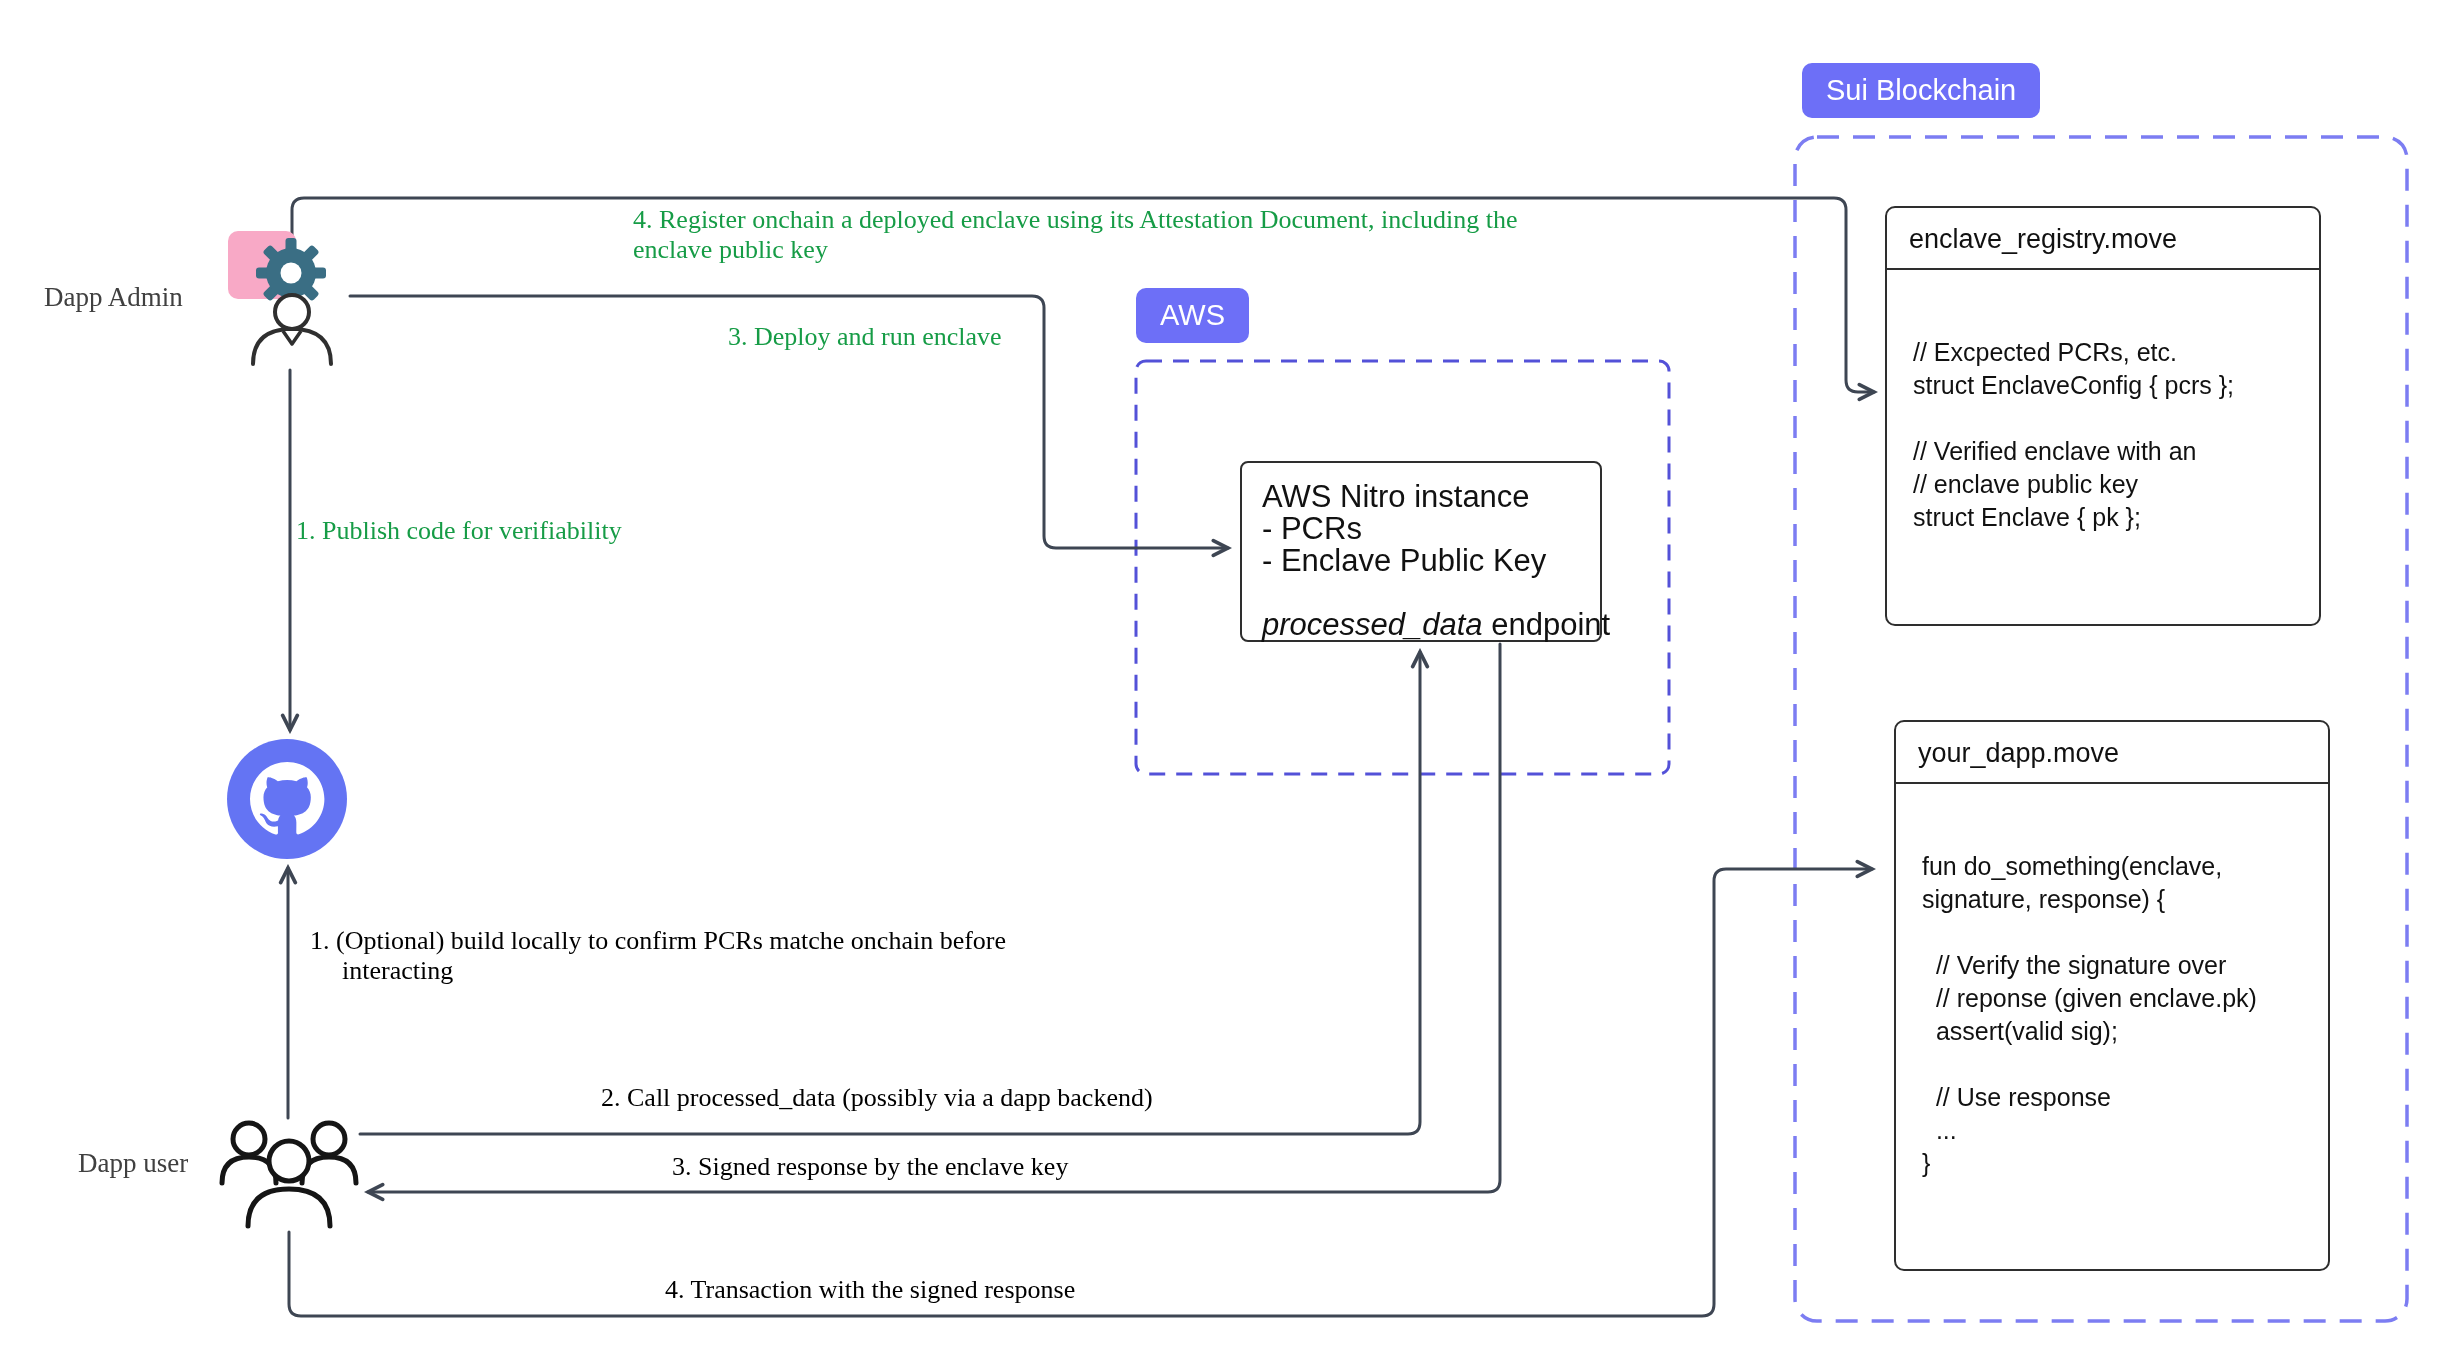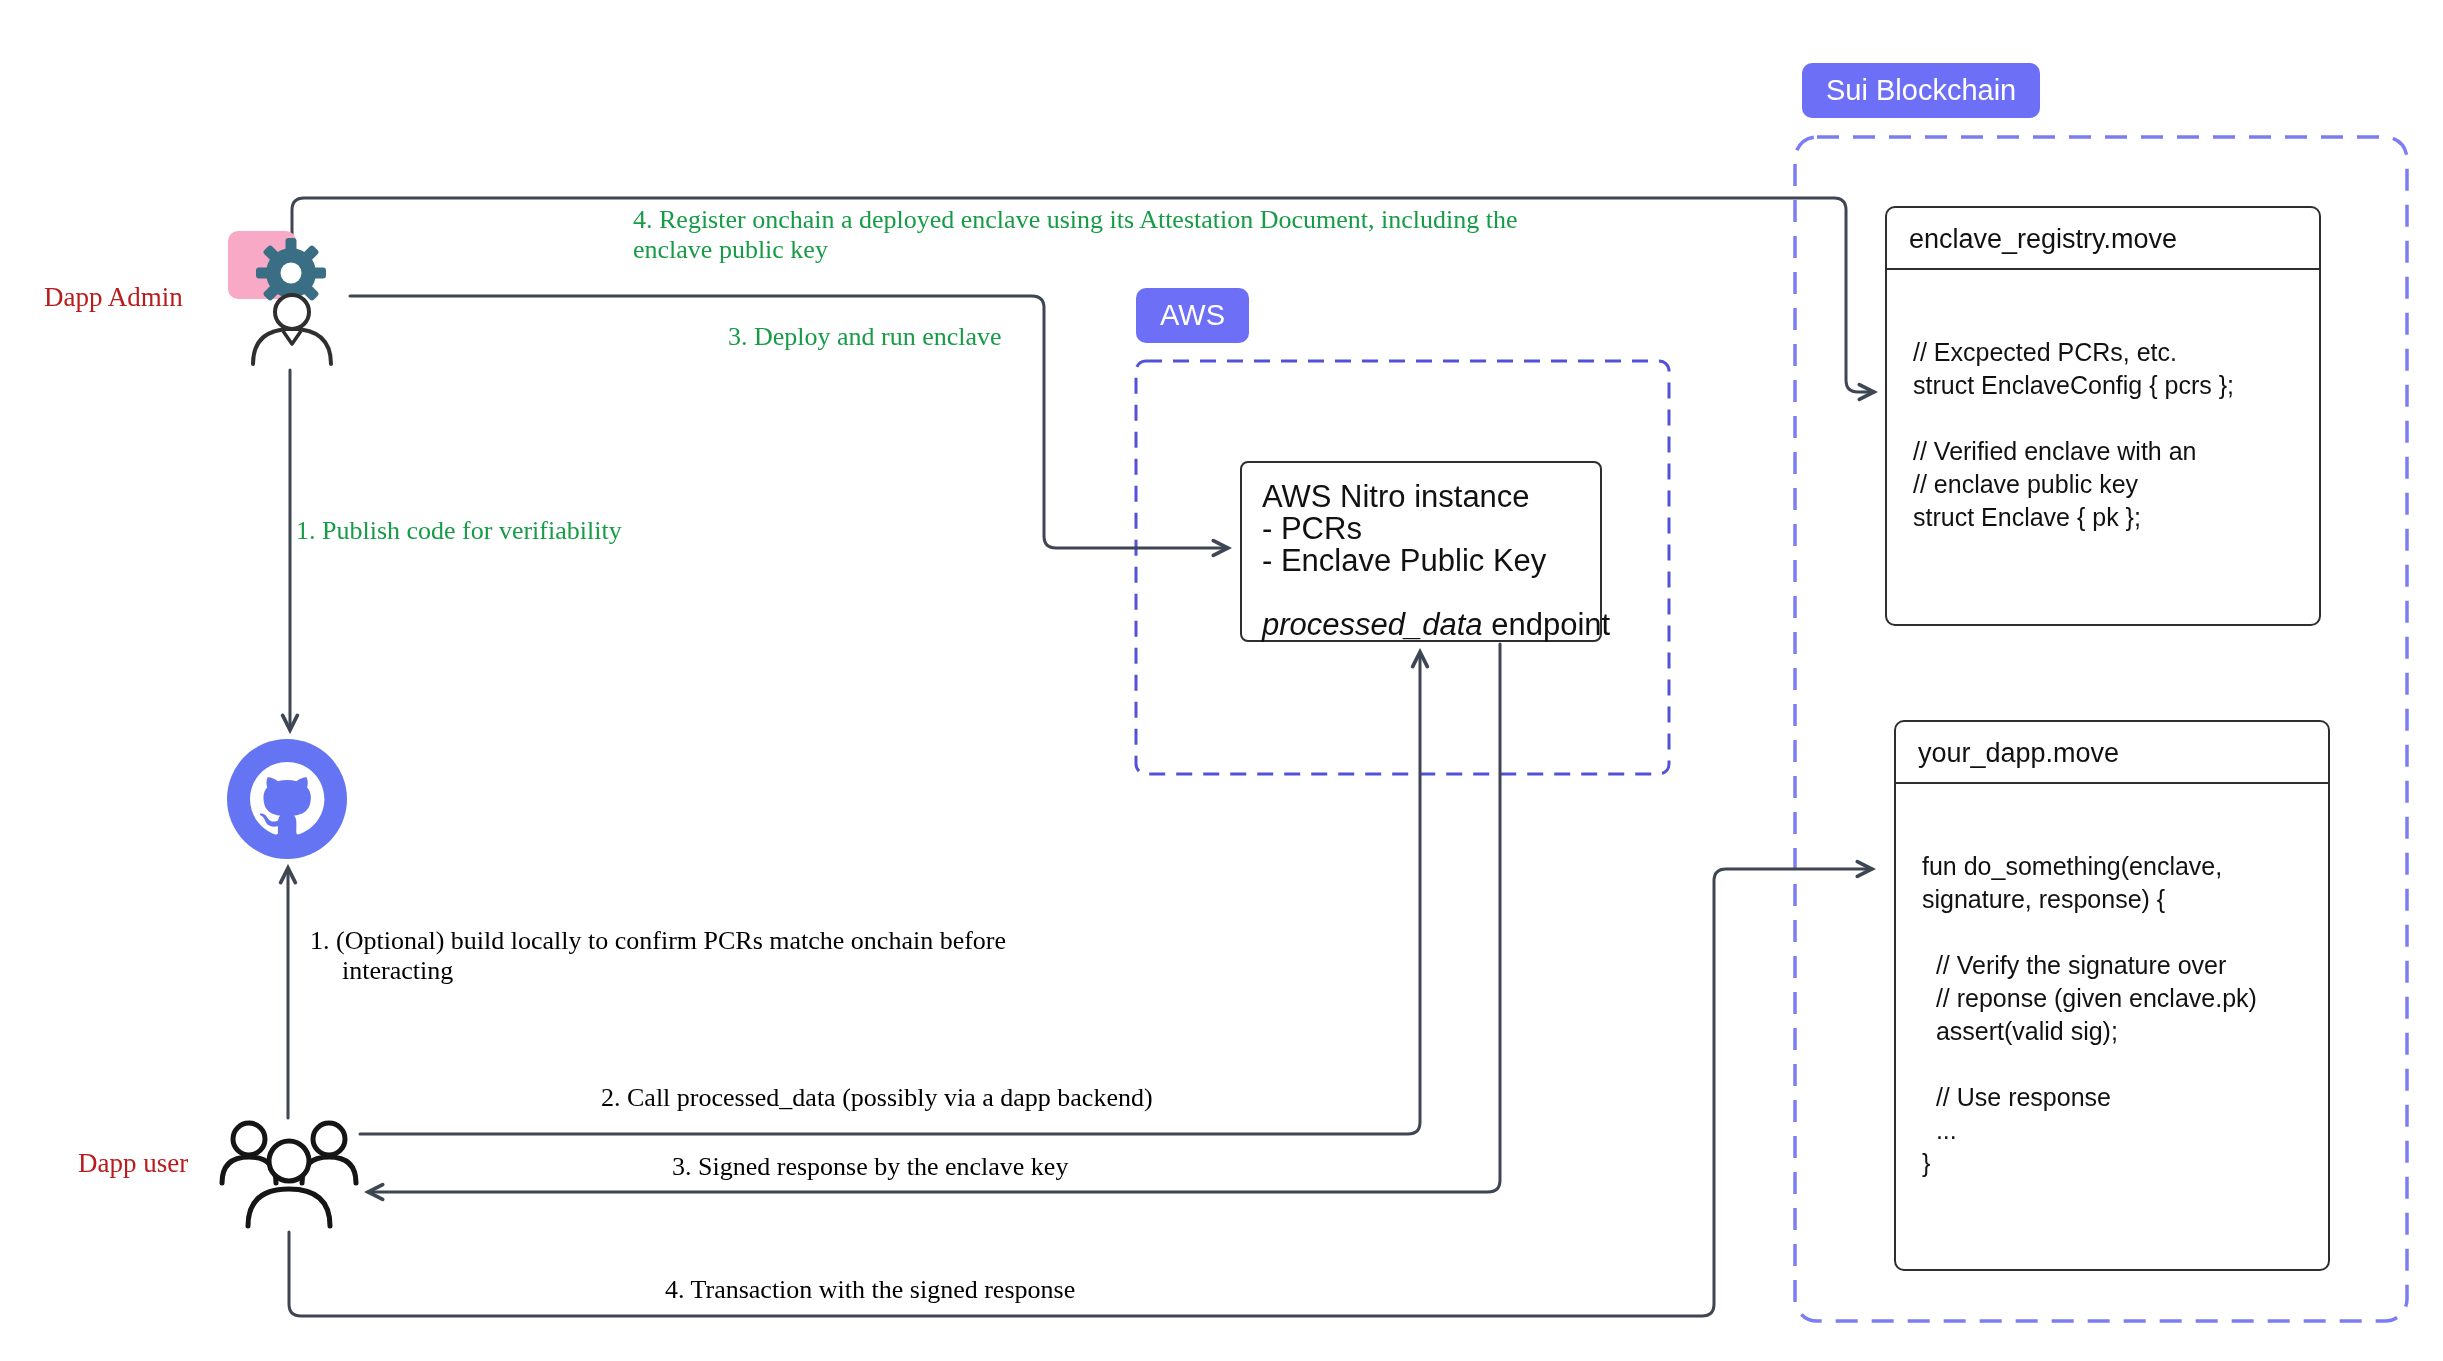--- a/index.html
+++ b/index.html
@@ -46,21 +46,21 @@
   #ann-g2 { left:633px;  top:132px; }
   #ann-g4 { left:633px;  top:205px; width:940px; }
   #ann-g3 { left:728px;  top:322px; }
   #ann-g1 { left:296px;  top:516px; }
   #ann-b1 { left:310px;  top:926px; width:750px; }
   #ann-b2 { left:601px;  top:1083px; }
   #ann-b3 { left:672px;  top:1152px; }
   #ann-b4 { left:665px;  top:1275px; }
 
   .actor-label {
-    position:absolute; font-family:"Liberation Serif", serif; font-size:27px; color:#b91c1c;
+    position:absolute; font-family:"Liberation Serif", serif; font-size:27px; color:#404040;
     white-space:nowrap;
   }
   #admin-label { left:44px; top:282px; }
   #user-label  { left:78px; top:1148px; }
 </style>
 </head>
 <body>
 
 <div class="canvas">
 

